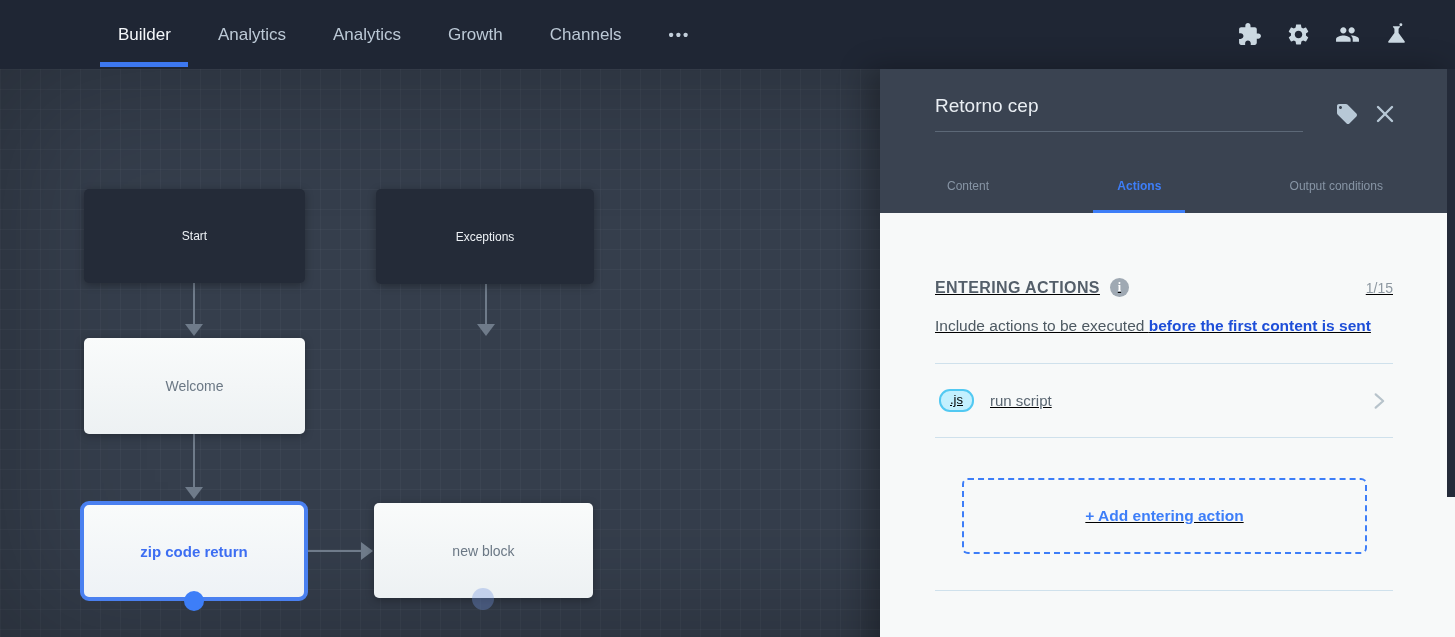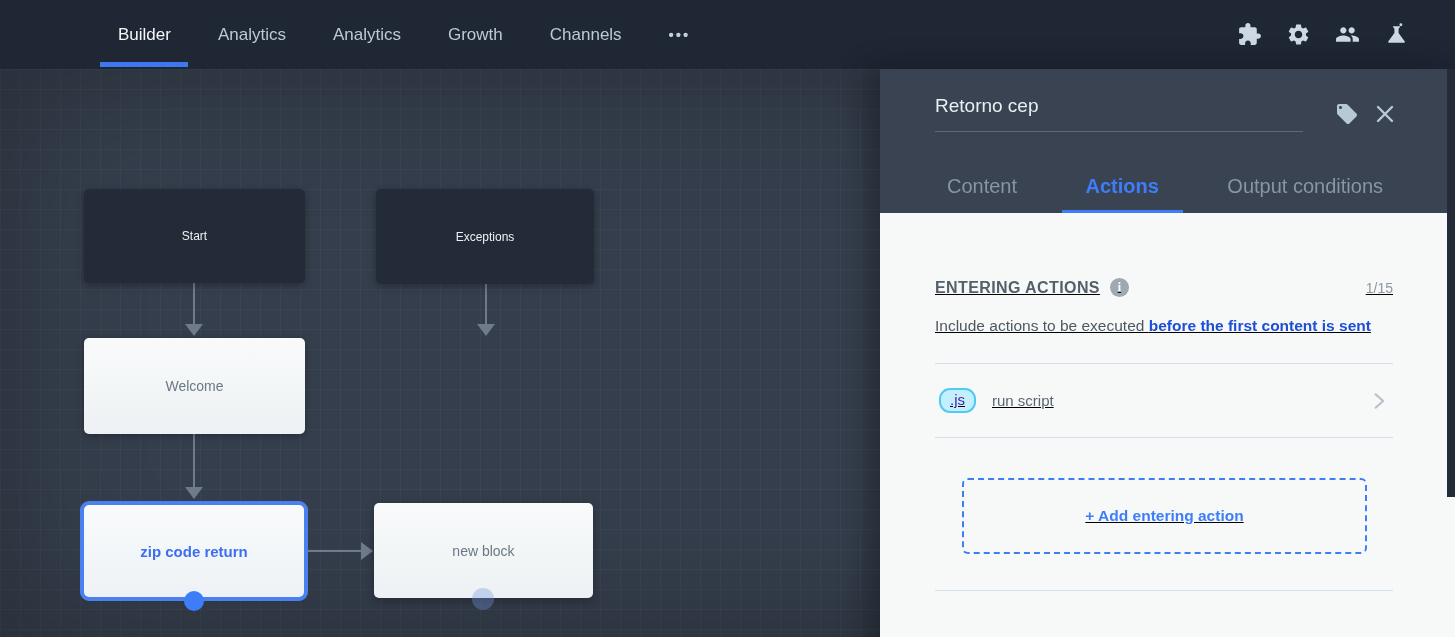--- a/index.html
+++ b/index.html
@@ -61,39 +61,39 @@
   .title-row { display:flex; align-items:center; padding:26px 50px 0 55px; }
   .title-input { flex:1; background:transparent; border:none; outline:none;
     border-bottom:1px solid #5c6877; color:#e9eef3; font-size:19px;
     font-family:"Liberation Sans", sans-serif; padding:0 0 14px 0; margin-right:18px; }
   .hdr-icon { background:none; border:none; cursor:pointer; padding:0; margin-left:14px;
     display:flex; align-items:center; }
   .hdr-icon svg { width:24px; height:24px; }
   .panel-tabs { position:absolute; left:55px; right:52px; bottom:0; height:54px;
     display:flex; justify-content:space-between; }
   .ptab { position:relative; display:flex; align-items:center; height:100%;
-    padding:0 12px; color:#8795a5; font-size:20px; cursor:pointer; }
+    padding:0 12px; color:#8795a5; font-size:12px; cursor:pointer; }
   .ptab.active { color:#3d7ef8; font-weight:bold; }
   .ptab.active::after { content:""; position:absolute; left:-12px; right:-12px; bottom:0;
     height:3px; background:#3d7ef8; }
 
   .panel-body { position:absolute; left:0; top:144px; width:575px; height:424px;
     background:#f7f9f9; padding:0 62px 9px 55px;text-decoration:underline; }
   .section-head { display:flex; align-items:center; margin-top:65px; }
   .section-head h3 { font-size:16px; color:#545f6a; letter-spacing:0.4px; font-weight:bold; }
   .info-dot { width:19px; height:19px; border-radius:50%; background:#9fa9b3; color:#ffffff;
     font-size:12px; font-weight:bold; display:flex; align-items:center; justify-content:center;
     margin-left:10px; cursor:pointer; font-family:"Liberation Serif", serif; }
   .counter { margin-left:auto; color:#8d98a1; font-size:14px; }
   .desc { margin-top:13px; font-size:15.5px; line-height:32px; color:#4d5962; }
   .desc b { color:#1d4ed8; }
   .divider { height:1px; background:#cfe1ec; margin-top:21px; }
   .action-row { display:flex; align-items:center; height:73px; cursor:pointer; padding:0 4px; }
-  .js-badge { background:#c3f0fe; border:2px solid #52c9f2; color:#4c1d95;
-    border-radius:11px; font-size:15px; padding:1px 9px 3px 9px; }
+  .js-badge { background:#c3f0fe; border:2px solid #52c9f2; color:#000000;
+    border-radius:11px; font-size:13px; padding:1px 9px 3px 9px; }
   .action-label { margin-left:16px; color:#5a6671; font-size:15px; }
   .chevron { margin-left:auto; display:flex; align-items:center; }
   .chevron svg { width:20px; height:20px; stroke:#b7c3cb; }
   .divider.flush { margin-top:0; }
   .add-btn { display:block; margin:40px 26px 0 27px; width:405px; height:76px;
     background:transparent; border:2px dashed #3d7ef8; border-radius:6px;
     color:#3d7ef8; font-size:15.5px; font-weight:bold; cursor:pointer;
     font-family:"Liberation Sans", sans-serif; }
   .divider.bottom { margin-top:36px; }
 

